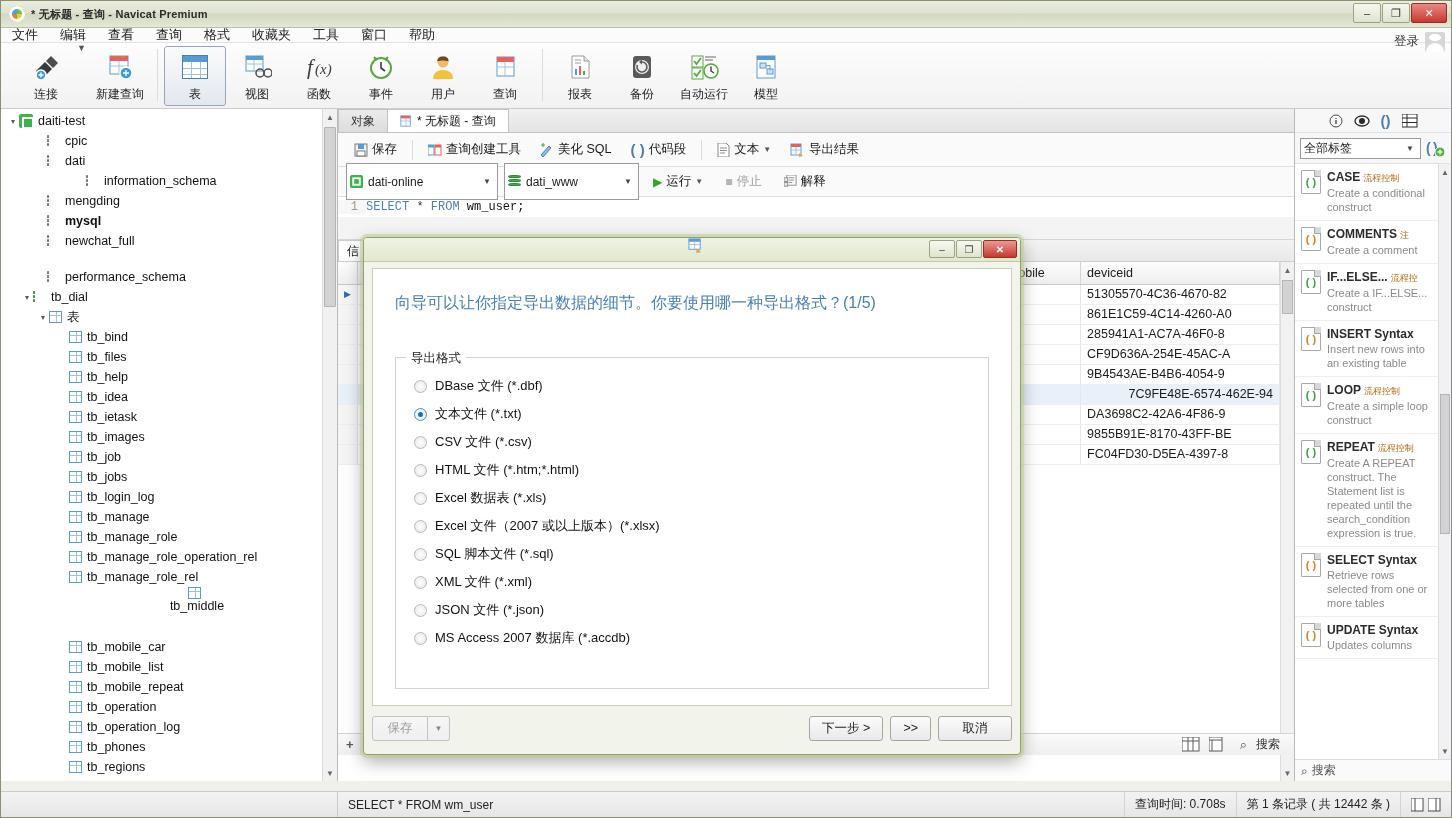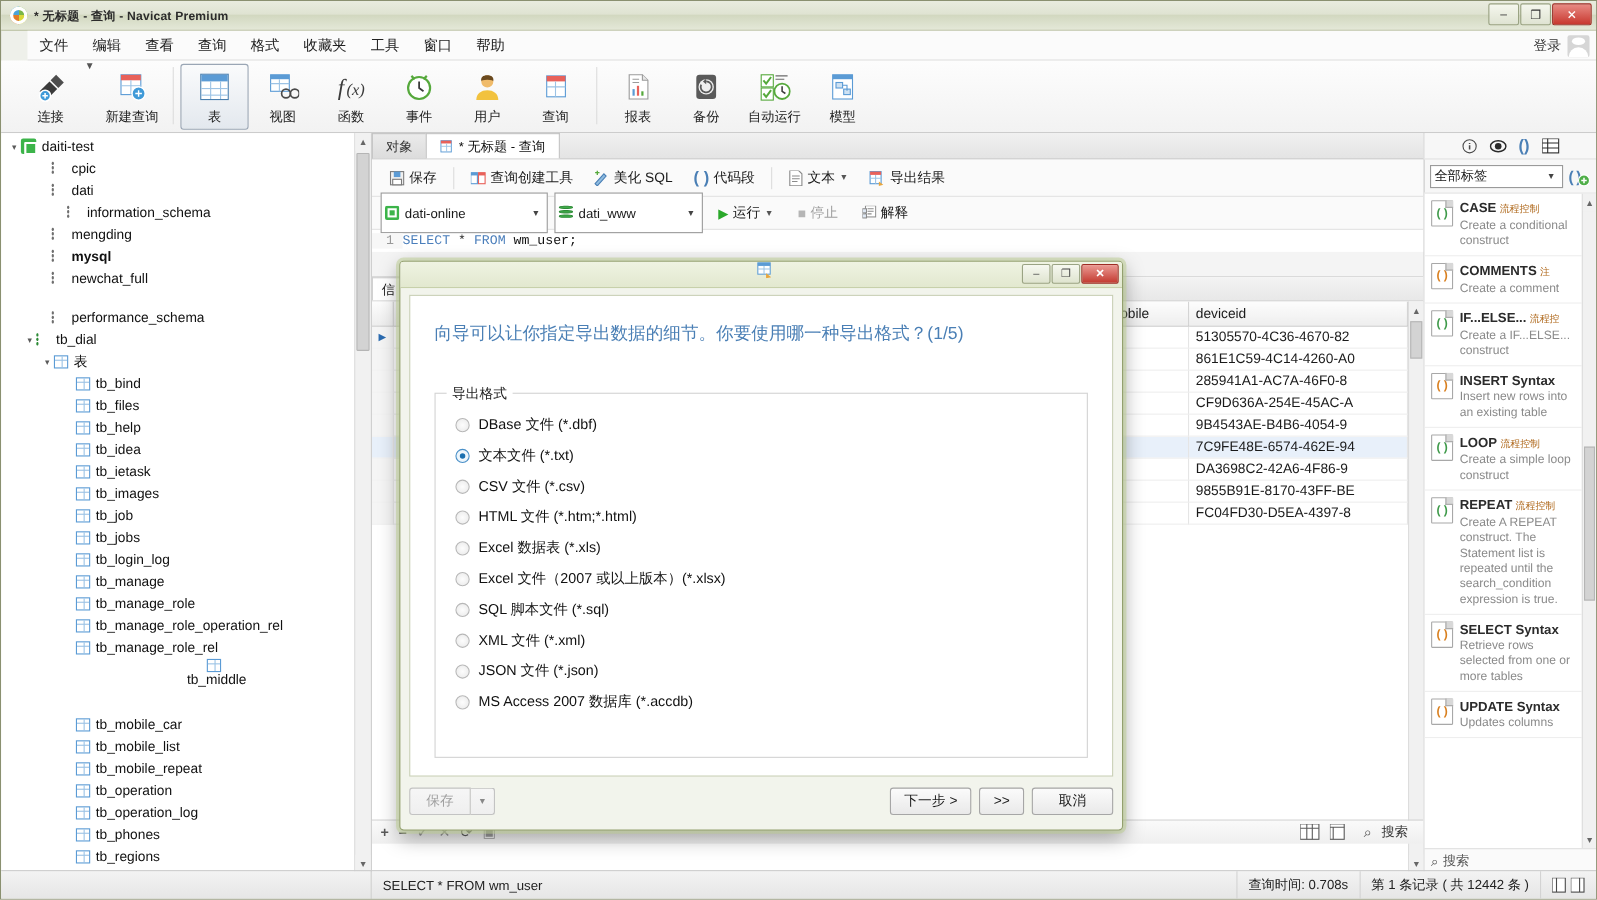--- a/index.html
+++ b/index.html
@@ -30,22 +30,22 @@
      background:conic-gradient(#7ab648 0 25%, #d8d83a 25% 50%, #e07c2a 50% 75%, #4aa3d8 75% 100%);
      box-shadow:inset 0 0 0 3px #fff;}
   #titlebar .tb-title { font-size:11px; color:#2b2b2b; font-weight:bold; letter-spacing:.2px;}
   .winbtns { position:absolute; right:4px; top:2px; display:flex; gap:1px;}
   .winbtn { width:28px;height:20px;border:1px solid #9aa383;border-radius:2px;
      background:linear-gradient(to bottom,#f5f7ee,#dfe3d2);
      display:flex;align-items:center;justify-content:center;font-size:11px;color:#333;}
   .winbtn.close { background:linear-gradient(to bottom,#e88b84,#c8382f); border-color:#9d2b24; color:#fff; width:36px;}
   
   #menubar {
-    height:27px; background:#fbfbfb; border-bottom:1px solid #e2e2e2;
-    display:flex; align-items:center; position:relative;margin-left:24px;
+    height:15px; background:#fbfbfb; border-bottom:1px solid #e2e2e2;
+    display:flex; align-items:center; position:relative;
   }
   #menubar .mi { padding:4px 11px; font-size:13px; color:#222; }
   .login-area { position:absolute; right:6px; top:0; height:27px; display:flex;align-items:center;gap:6px;}
   .login-area .lg { font-size:12.5px;color:#333;}
   .avatar { width:20px;height:20px;background:#d6d6d6;border-radius:2px;position:relative;overflow:hidden;}
   .avatar:after{content:"";position:absolute;left:4px;top:2px;width:12px;height:7px;border-radius:50%;background:#fff;}
   .avatar:before{content:"";position:absolute;left:1px;top:11px;width:18px;height:11px;border-radius:9px 9px 0 0;background:#fff;}
   
   #toolbar {
     height:66px; background:linear-gradient(to bottom,#fdfdfd,#f2f2f2);
@@ -104,21 +104,21 @@
   .gutter{width:28px;text-align:right;padding-right:8px;color:#999;background:#f7f7f7;}
   .kw{color:#4a7ebb;} .op{color:#333;} .tbl{color:#111;}
   
   #resultarea{position:absolute;left:0;right:0;top:130px;bottom:0;background:#fff;border-top:1px solid #d6d6d6;}
   #resinfo{height:22px;background:linear-gradient(to bottom,#f3f3f3,#e8e8e8);border-bottom:1px solid #cdcdcd;display:flex;align-items:flex-end;}
   .restab{height:21px;padding:0 8px;font-size:12px;display:flex;align-items:center;border:1px solid #cdcdcd;border-bottom:none;background:#fff;}
   table.grid{border-collapse:collapse;font-size:12.5px;width:100%;}
   table.grid th{background:linear-gradient(to bottom,#fdfdfd,#eeeeee);border-right:1px solid #d4d4d4;border-bottom:1px solid #c9c9c9;
      font-weight:normal;text-align:left;padding:3px 6px;color:#1a1a1a;height:22px;}
   table.grid td{border-right:1px solid #e5e5e5;border-bottom:1px solid #eee;padding:2px 6px;height:20px;white-space:nowrap;overflow:hidden;}
-  table.grid tr.sel td{background:#e8f0fa;}
+  table.grid tr.sel td{background:#e8f0fa;text-align:right;}
   .num{text-align:right;}
   .rowmark{width:16px;background:#f5f5f5;border-right:1px solid #ddd;}
   
   #rpanel{width:157px;background:#f7f7f7;border-left:1px solid #b9b9b9;display:flex;flex-direction:column;}
   #ricons{height:24px;display:flex;align-items:center;justify-content:center;gap:11px;border-bottom:1px solid #e2e2e2;background:#f7f7f7;}
   #rfilter{height:30px;display:flex;align-items:center;gap:5px;padding:0 5px;}
   #rfilter .combo{flex:1;height:21px;}
   #rlist{flex:1;overflow:hidden;background:#fff;position:relative;border-top:1px solid #e2e2e2;}
   .snip{padding:6px 6px 6px 6px;display:flex;gap:6px;border-bottom:1px solid #eee;}
   .snipicon{width:20px;height:24px;flex:none;border:1px solid #a8a8a8;background:#fff;position:relative;border-radius:1px;
@@ -364,21 +364,21 @@
             </span>
             <span>cpic</span>
           </div>
           <div class="tnode" style="padding-left: 34px;">
             <span class="arrow"></span>
             <span style="display: inline-flex; align-items: center;">
               <span class="dbicon"><span class="cyl"><i></i><i></i><i></i></span></span>
             </span>
             <span>dati</span>
           </div>
-          <div class="tnode" style="padding-left: 48px;">
+          <div class="tnode" style="padding-left: 38px; margin-left: 35px;">
             <span class="arrow"></span>
             <span style="display: inline-flex; align-items: center;">
               <span class="dbicon"><span class="cyl"><i></i><i></i><i></i></span></span>
             </span>
             <span>information_schema</span>
           </div>
           <div class="tnode" style="padding-left: 34px;">
             <span class="arrow"></span>
             <span style="display: inline-flex; align-items: center;">
               <span class="dbicon"><span class="cyl"><i></i><i></i><i></i></span></span>

